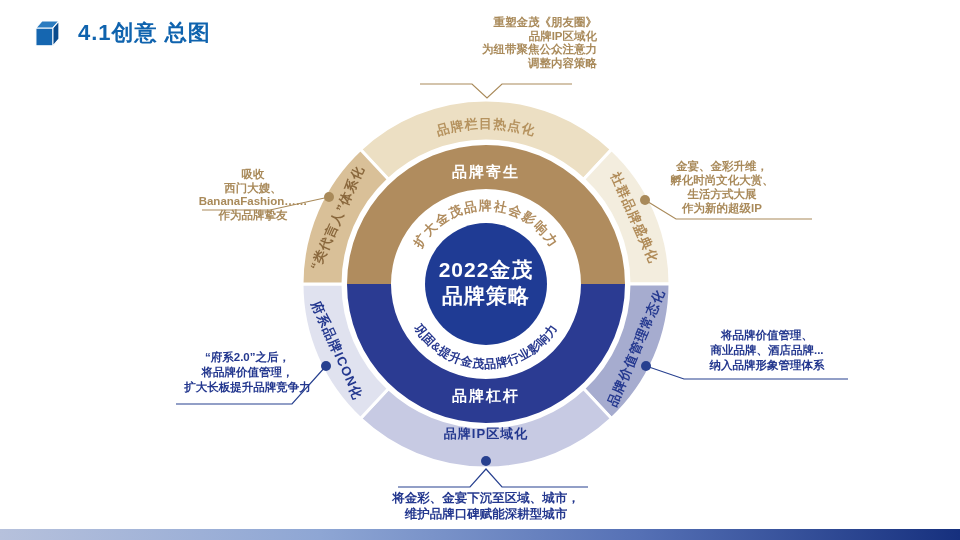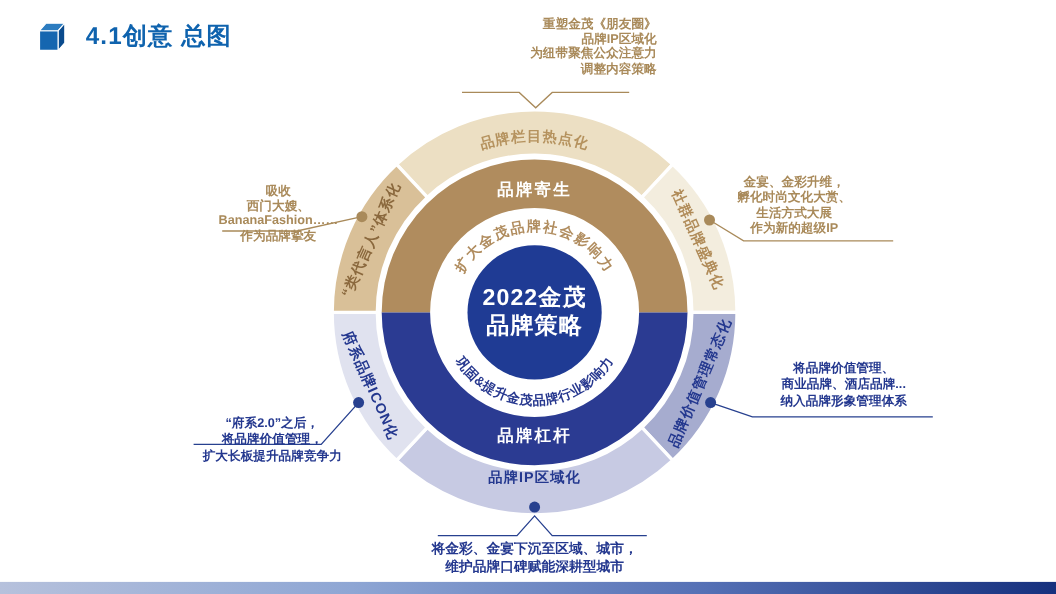--- a/index.html
+++ b/index.html
@@ -9,21 +9,21 @@
   .cube{width:34px;height:34px;}
   .title{font-size:22px;font-weight:bold;letter-spacing:1px;}
   #diagram-svg{position:absolute;left:0;top:0;}
   svg text{font-family:"Liberation Sans","DejaVu Sans",sans-serif;font-weight:bold;}
   .callout{position:absolute;text-align:center;font-weight:bold;font-size:11.5px;line-height:13.5px;}
   .c-top{left:377px;top:16px;width:220px;}
   .c-ul{left:148px;top:122px;width:210px;margin-top:46px;}
   .c-ur{left:622px;top:159px;width:200px;line-height:14px;}
   .c-ll{left:140px;top:350px;width:215px;line-height:15px;}
   .c-lr{left:662px;top:328px;width:210px;line-height:15px;}
-  .c-bottom{left:338px;top:492px;width:296px;font-size:12.5px;line-height:15.5px;}
+  .c-bottom{left:338px;top:492px;width:296px;font-size:12.5px;line-height:15.5px;font-family:Liberation Mono, monospace;}
   .footer-bar{position:absolute;left:0;right:0;bottom:0;height:11px;}
 </style>
 </head>
 <body>
 
 <div class="slide">
 
   <svg id="diagram-svg" width="960" height="540" viewBox="0 0 960 540">
       <defs>
         <path id="p-in-top" d="M 413.6 268.6 A 74 74 0 0 1 558.4 268.6" fill="none"></path>
@@ -87,21 +87,21 @@
     <div>作为品牌挚友</div>
   </div>
 
   <div class="callout c-ur" style="color: rgb(169, 138, 90);">
     <div>金宴、金彩升维，</div>
     <div>孵化时尚文化大赏、</div>
     <div>生活方式大展</div>
     <div>作为新的超级IP</div>
   </div>
 
-  <div class="callout c-ll" style="color: rgb(36, 56, 143); margin-top: 28px;">
+  <div class="callout c-ll" style="color: rgb(36, 56, 143);">
     <div>“府系2.0”之后，</div>
     <div>将品牌价值管理，</div>
     <div>扩大长板提升品牌竞争力</div>
   </div>
 
   <div class="callout c-lr" style="color: rgb(36, 56, 143);">
     <div>将品牌价值管理、</div>
     <div>商业品牌、酒店品牌...</div>
     <div>纳入品牌形象管理体系</div>
   </div>

